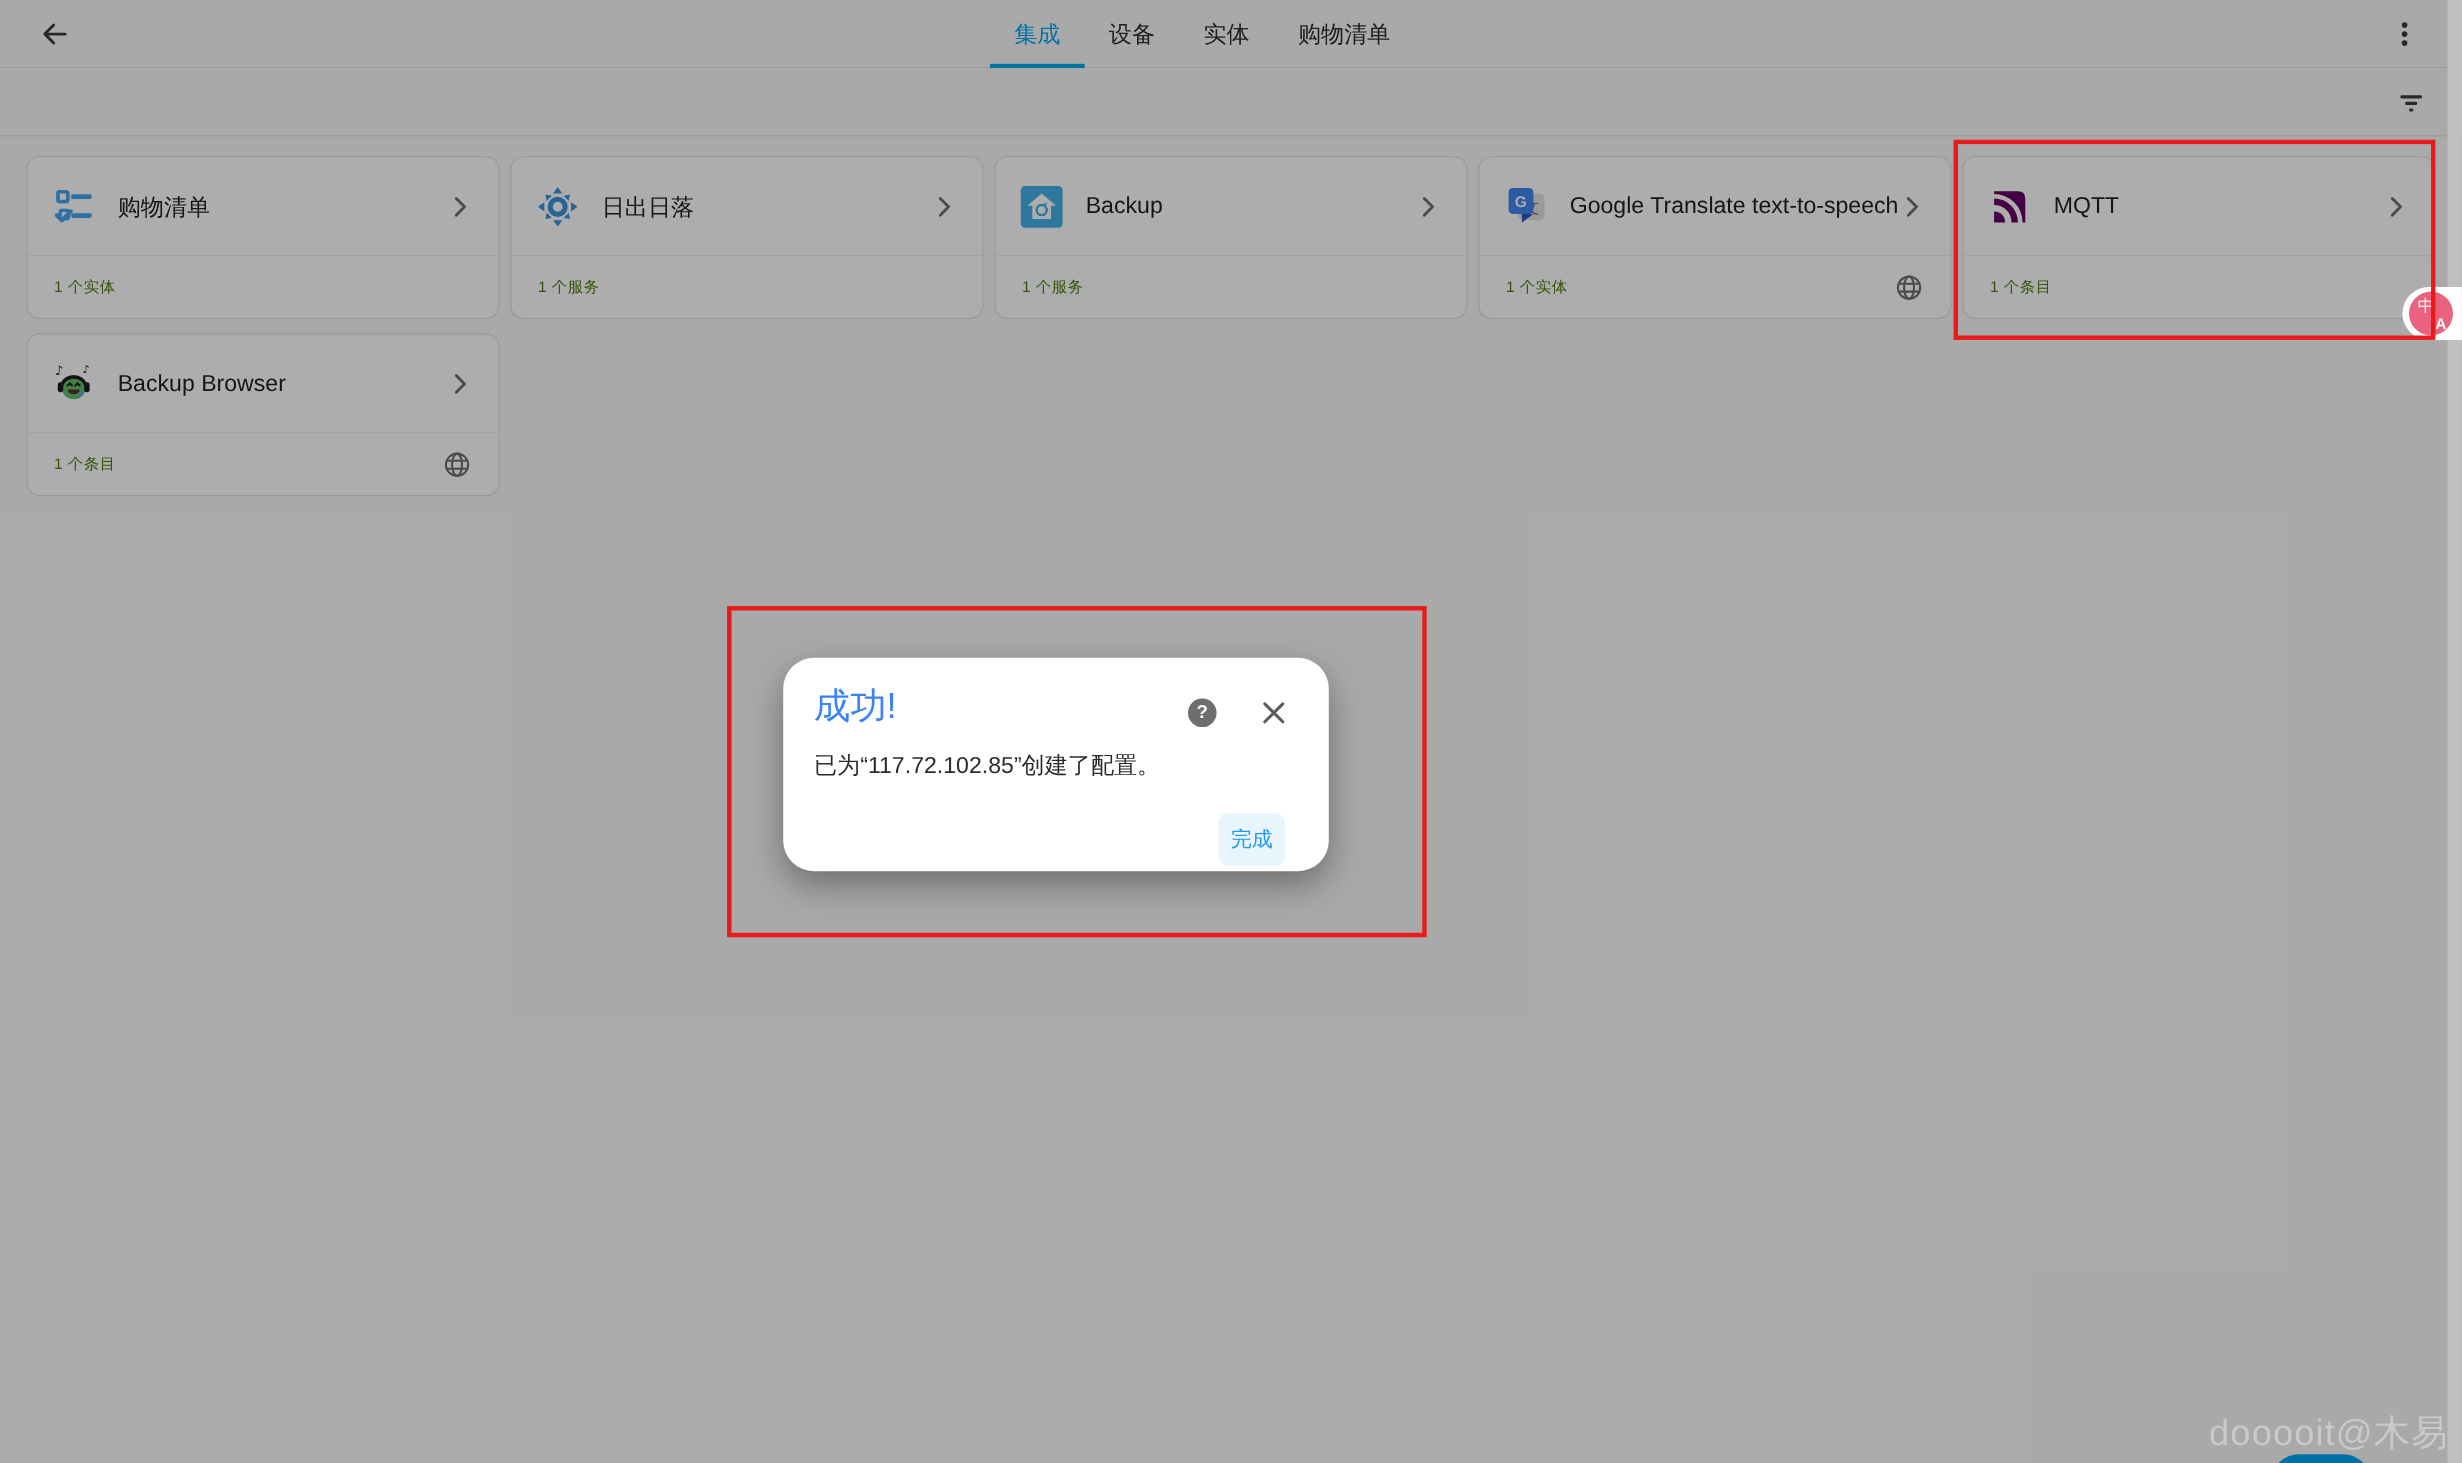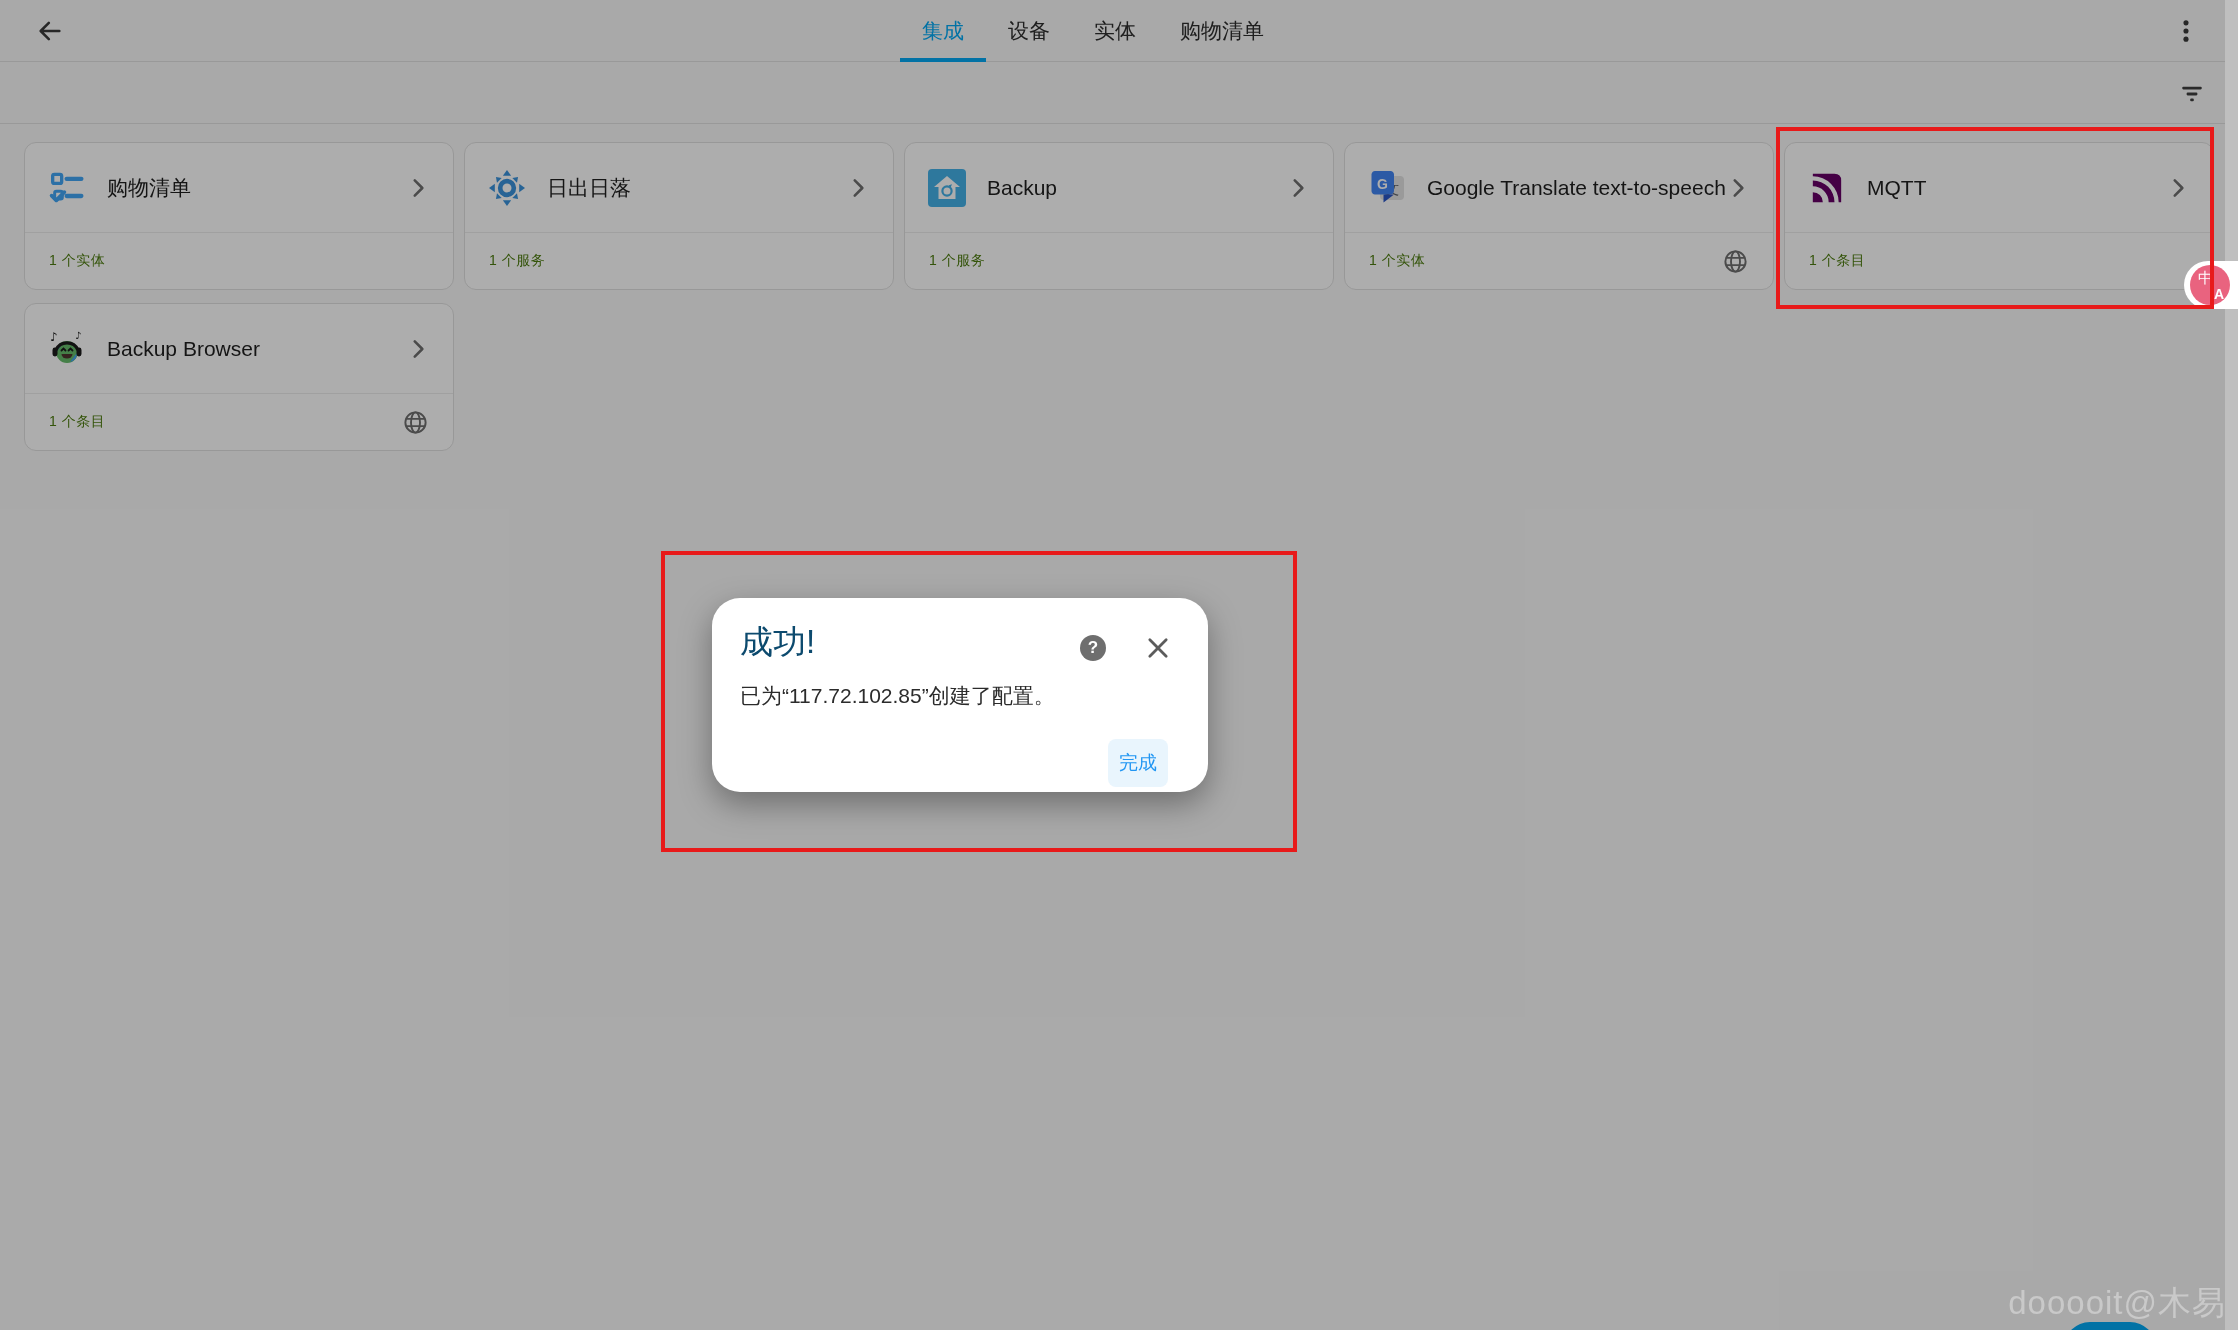--- a/index.html
+++ b/index.html
@@ -81,21 +81,21 @@
 
   
   .scroll-strip { position:absolute; right:0; top:0; bottom:0; width:13px; background:#bfbfbf; z-index:12; }
 
   
   .dialog {
     position:absolute; left:712px; top:598px; width:496px; height:194px;
     background:#ffffff; border-radius:28px; z-index:20;
     box-shadow:0 12px 32px rgba(0,0,0,0.35);
   }
-  .dlg-title { position:absolute; left:28px; top:22px; font-size:33px; font-weight:500; color:#0c4a6e;text-align:center; }
+  .dlg-title { position:absolute; left:28px; top:22px; font-size:33px; font-weight:500; color:#3b82f6;text-align:center; }
   .help-btn {
     position:absolute; left:368px; top:37px; width:26px; height:26px; border-radius:50%;
     background:#6e6e6e; color:#fff; font-size:17px; font-weight:bold;
     display:flex; align-items:center; justify-content:center; cursor:pointer;
   }
   .close-btn { position:absolute; left:432px; top:36px; width:28px; height:28px; cursor:pointer; }
   .dlg-body { position:absolute; left:28px; top:84px; font-size:21px; color:#2b2b2b;text-align:center; }
   .done-btn {
     position:absolute; left:396px; top:141px; height:48px; padding:0 11px;
     border:none; border-radius:8px; background:#e9f5fd; color:#2196f3;

